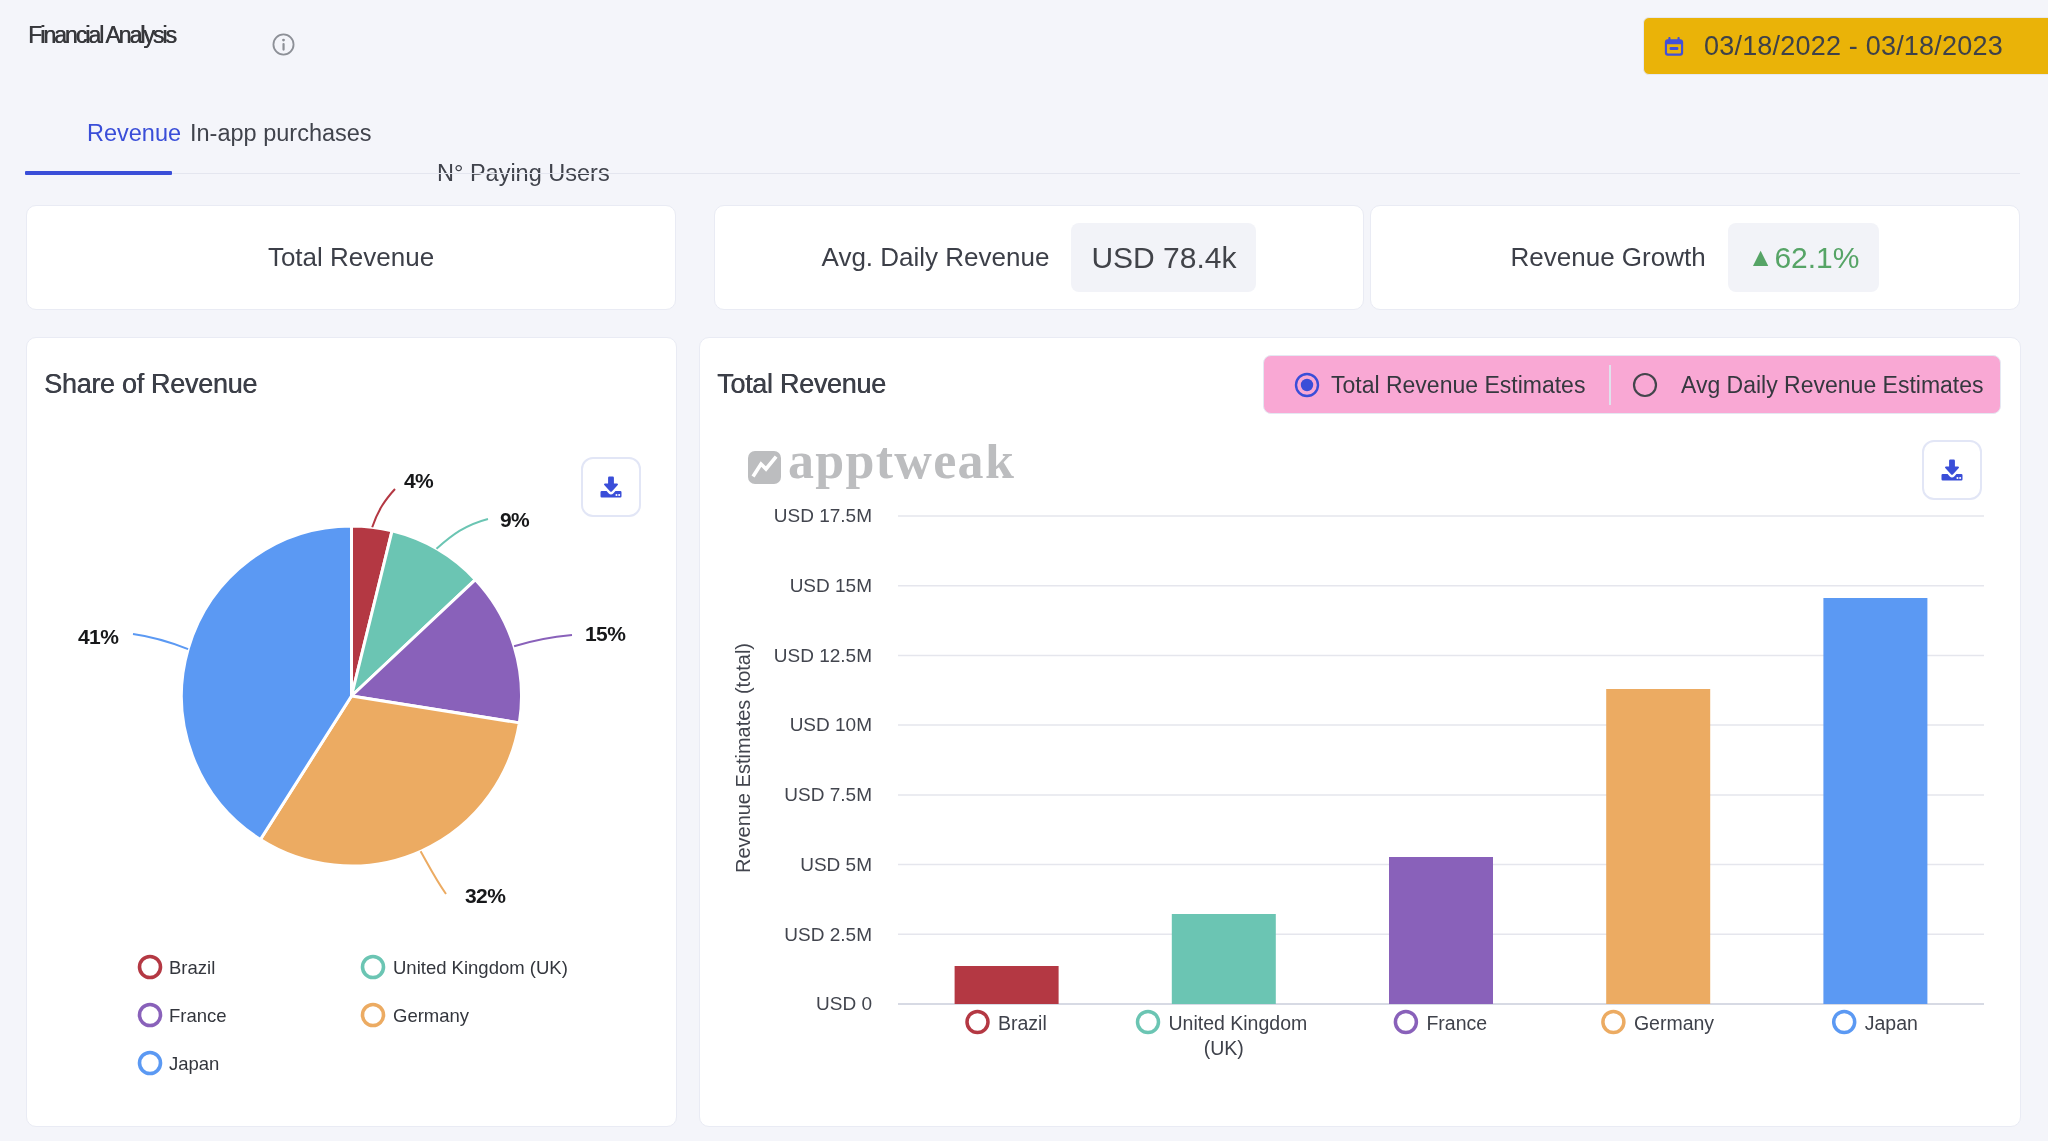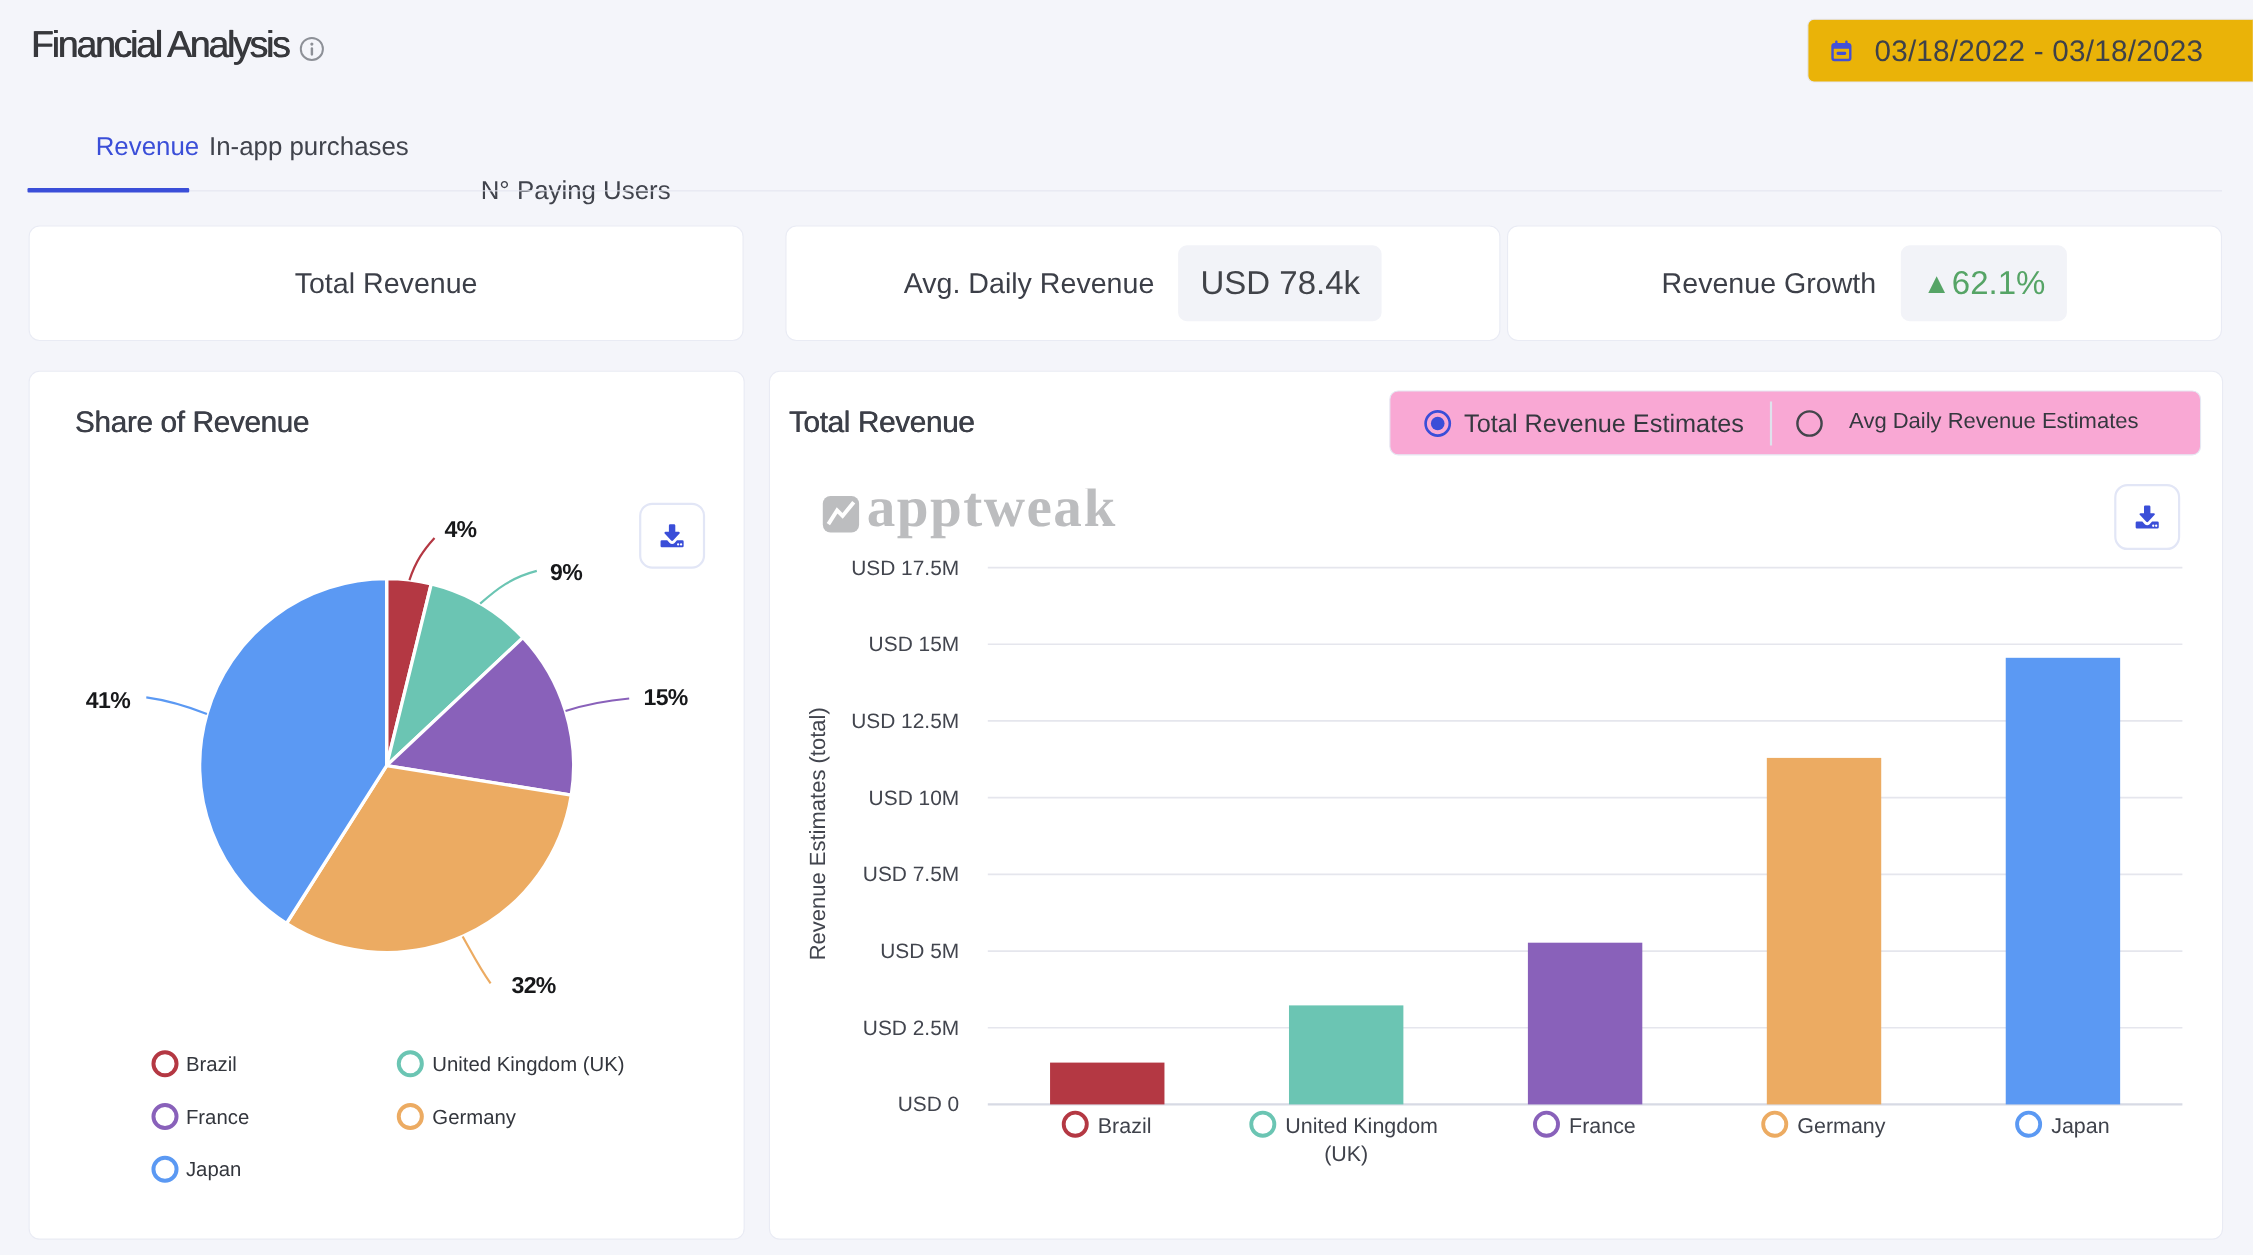--- a/index.html
+++ b/index.html
@@ -1,19 +1,19 @@
 <!DOCTYPE html>
 <html><head>
 <meta charset="utf-8">
 <style>
 * { margin:0; padding:0; box-sizing:border-box; }
 html,body { width:2048px; height:1141px; background:#f4f5fa; font-family:"Liberation Sans", sans-serif; position:relative; overflow:hidden; }
 .abs { position:absolute; }
 .card { position:absolute; background:#fff; border:1px solid #e9ebf4; border-radius:10px; }
-h1 { position:absolute; left:28px; top:22px; font-size:34px; font-weight:400; color:#37383c; letter-spacing:-2px; text-shadow:0.6px 0 0 #37383c; }
+h1 { position:absolute; left:28px; top:22px; font-size:23px; font-weight:400; color:#37383c; letter-spacing:-2px; text-shadow:0.6px 0 0 #37383c; }
 .info-icon { position:absolute; left:272px; top:33px; }
 .datebox { position:absolute; left:1643px; top:17px; width:417px; height:58px; background:#eab308; border:1px solid #e5e8f2; border-radius:6px; display:flex; align-items:center; }
 .datebox span { font-size:27px; color:#3e4149; margin-left:19px; letter-spacing:0.2px; }
 .tab { position:absolute; font-size:23.5px; color:#40434c; white-space:nowrap; }
 .tab.active { color:#3a4ed8; }
 .tabline { position:absolute; top:173px; left:25px; width:1995px; height:1px; background:#e4e6ef; }
 .tabline-active { position:absolute; top:171px; left:25px; width:147px; height:4px; background:#3a4ed8; border-radius:1px; }
 .stat { position:absolute; top:205px; height:105px; width:650px; background:#fff; border:1px solid #e9ebf4; border-radius:10px; display:flex; align-items:center; justify-content:center; }
 .stat .lbl { font-size:26px; color:#3c3f48; }
 .stat .val { margin-left:22px; background:#f2f3f8; border-radius:8px; height:69px; display:flex; align-items:center; padding:0 20px; font-size:30px; color:#414349; white-space:nowrap; }
@@ -50,21 +50,21 @@
 <div class="stat" style="left:714px;">
     <span class="lbl">Avg. Daily Revenue</span>
     <span class="val">USD 78.4k</span>
   </div>
 <div class="stat" style="left:1370px;">
     <span class="lbl">Revenue Growth</span>
     <span class="val green"><span style="font-size:26px; margin-right:1px;">▲</span>62.1%</span>
   </div>
 
 <div class="card" style="left:26px; top:337px; width:651px; height:790px;"></div>
-<div class="cardtitle" style="left:44px; top:369px;margin-left:24px;">Share of Revenue</div>
+<div class="cardtitle" style="left:44px; top:369px;">Share of Revenue</div>
 <div class="dlbtn" style="left:581px; top:457px;">
 <svg width="28" height="28" viewBox="0 0 24 24">
       <path fill="#3a4ed8" d="M10.5 3h3a1 1 0 0 1 1 1v5h2.7a.8.8 0 0 1 .6 1.3l-4.9 5.3a1.2 1.2 0 0 1-1.8 0L6.2 10.3A.8.8 0 0 1 6.8 9h2.7V4a1 1 0 0 1 1-1z"></path>
       <path fill="#3a4ed8" d="M4 15.5h4.2l1.9 2.1c1 1.1 2.8 1.1 3.8 0l1.9-2.1H20a1 1 0 0 1 1 1V20a1 1 0 0 1-1 1H4a1 1 0 0 1-1-1v-3.5a1 1 0 0 1 1-1z"></path>
       <circle cx="16.7" cy="18.8" r="0.9" fill="#fff"></circle>
       <circle cx="19" cy="18.8" r="0.9" fill="#fff"></circle>
     </svg>
 </div>
 
 <svg class="abs" style="left:0; top:0;" width="740" height="1141" viewBox="0 0 740 1141">
@@ -108,21 +108,21 @@
 <div class="abs" style="left:1263px; top:355px; width:738px; height:59px; background:#f9a8d4; border:1px solid #e5e8f2; border-radius:8px;">
 <svg class="abs" style="left:30px; top:16px;" width="26" height="26" viewBox="0 0 26 26">
       <circle cx="13" cy="13" r="11" fill="none" stroke="#3a4ed8" stroke-width="2.4"></circle>
       <circle cx="13" cy="13" r="6.2" fill="#3a4ed8"></circle>
     </svg>
 <div class="abs" style="left:67px; top:16px; font-size:23px; color:#35383f;">Total Revenue Estimates</div>
 <div class="abs" style="left:345px; top:9px; width:2px; height:40px; background:#dfe2ec;"></div>
 <svg class="abs" style="left:368px; top:16px;" width="26" height="26" viewBox="0 0 26 26">
       <circle cx="13" cy="13" r="11" fill="none" stroke="#43454b" stroke-width="2.2"></circle>
     </svg>
-<div class="abs" style="left:417px; top:16px; font-size:20px; color:#35383f;">Avg Daily Revenue Estimates</div>
+<div class="abs" style="left:417px; top:16px; font-size:23px; color:#35383f;">Avg Daily Revenue Estimates</div>
 </div>
 
 <div class="dlbtn" style="left:1922px; top:440px;">
 <svg width="28" height="28" viewBox="0 0 24 24">
       <path fill="#3a4ed8" d="M10.5 3h3a1 1 0 0 1 1 1v5h2.7a.8.8 0 0 1 .6 1.3l-4.9 5.3a1.2 1.2 0 0 1-1.8 0L6.2 10.3A.8.8 0 0 1 6.8 9h2.7V4a1 1 0 0 1 1-1z"></path>
       <path fill="#3a4ed8" d="M4 15.5h4.2l1.9 2.1c1 1.1 2.8 1.1 3.8 0l1.9-2.1H20a1 1 0 0 1 1 1V20a1 1 0 0 1-1 1H4a1 1 0 0 1-1-1v-3.5a1 1 0 0 1 1-1z"></path>
       <circle cx="16.7" cy="18.8" r="0.9" fill="#fff"></circle>
       <circle cx="19" cy="18.8" r="0.9" fill="#fff"></circle>
     </svg>
 </div>

